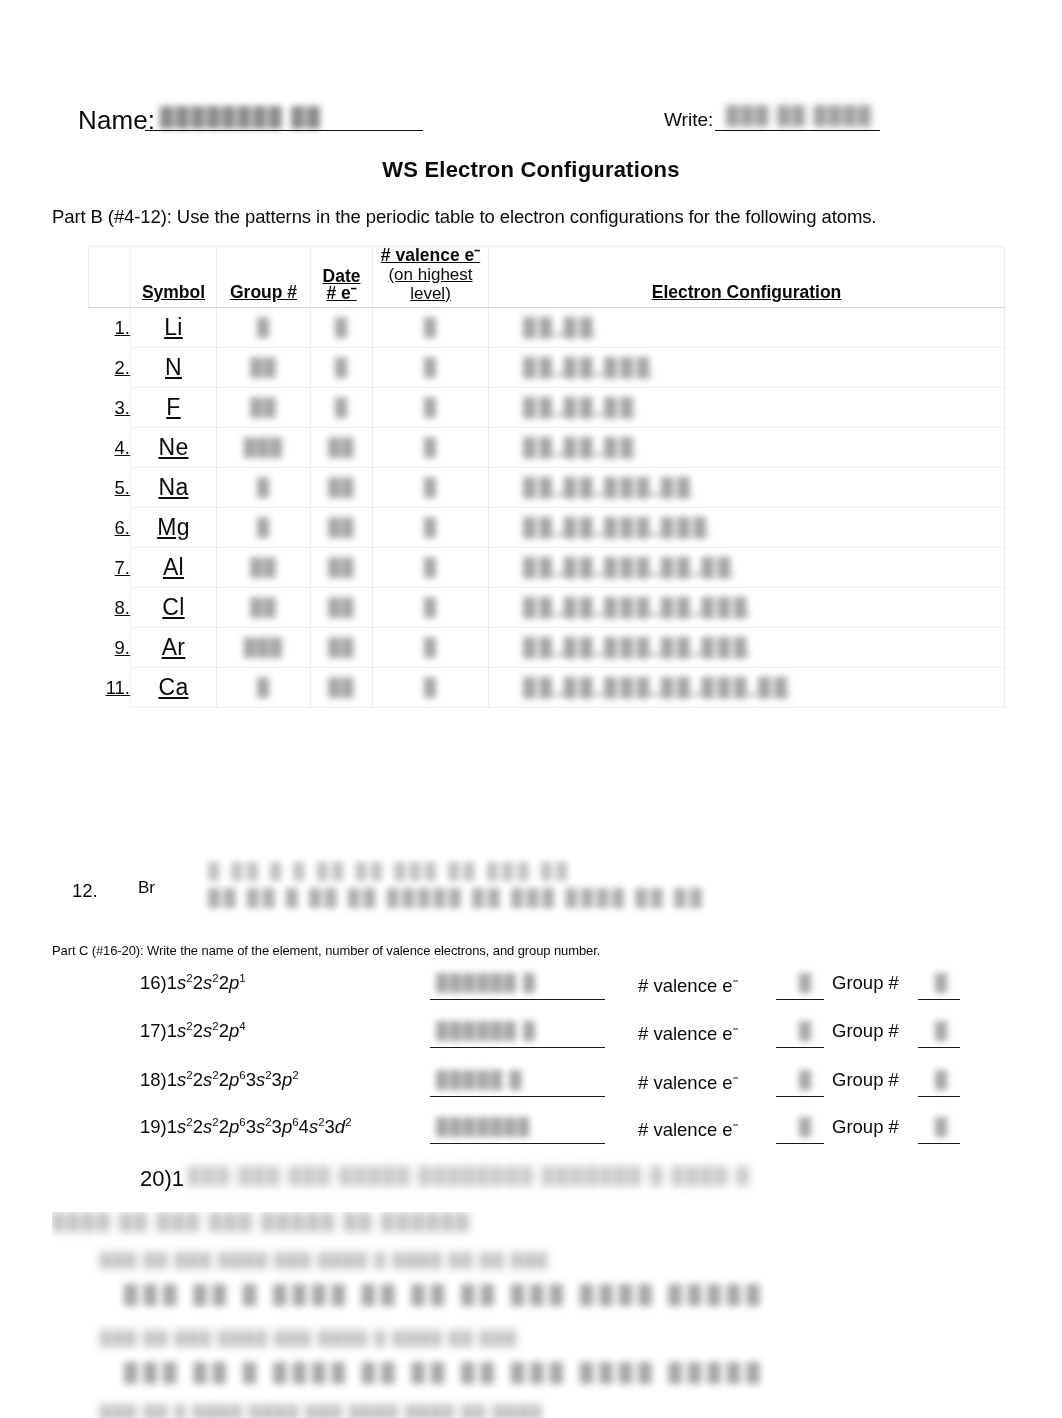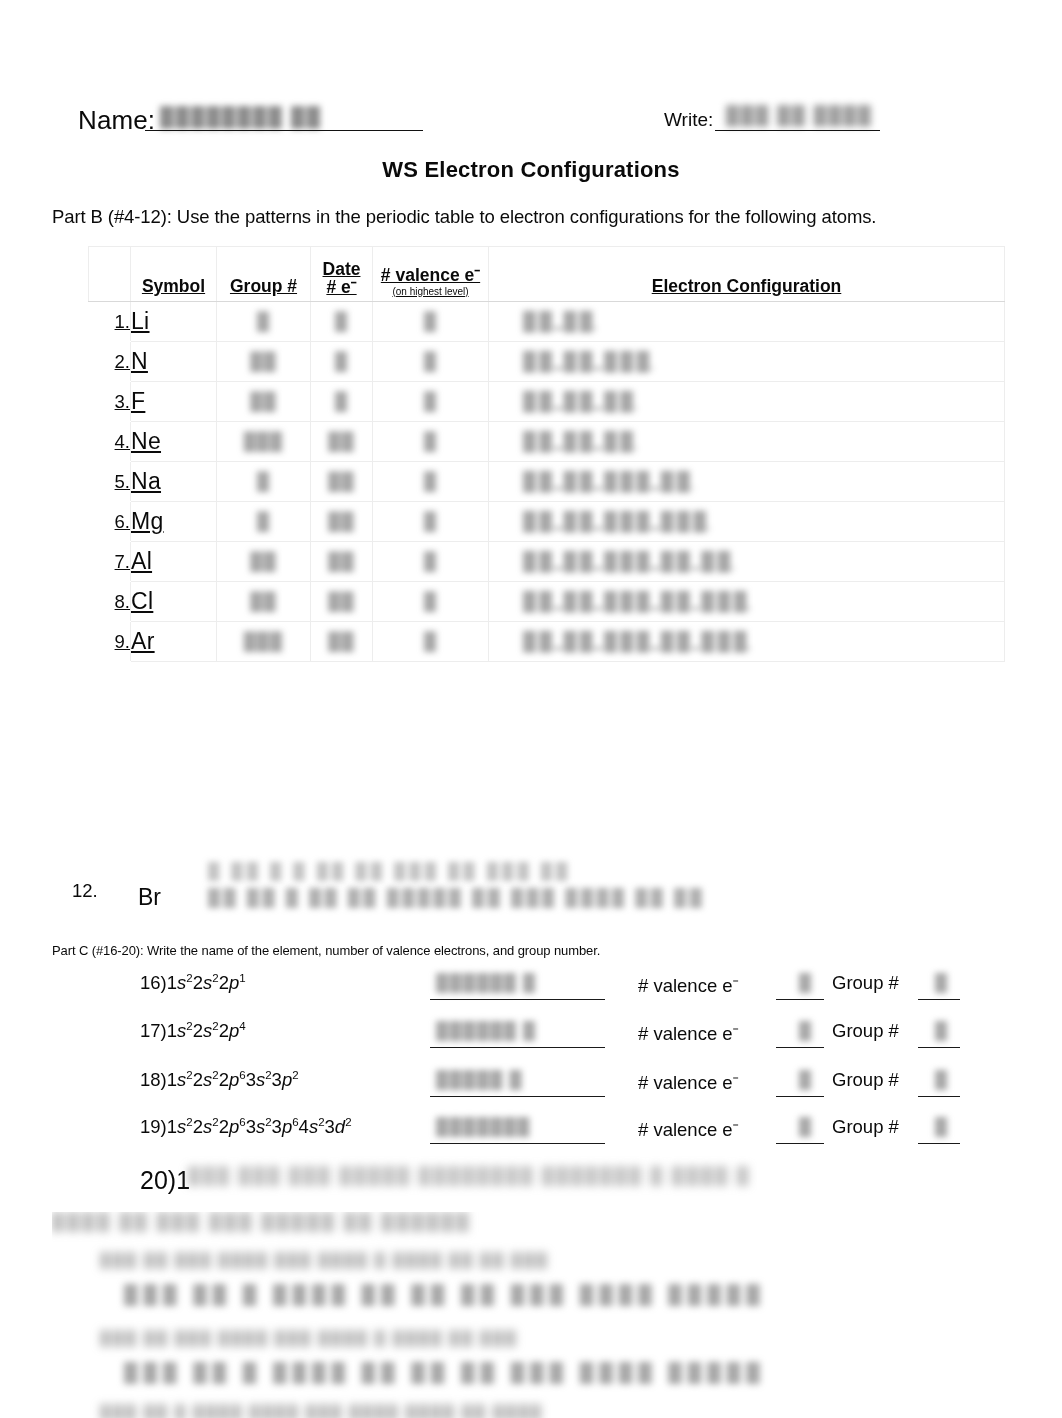--- a/index.html
+++ b/index.html
@@ -113,42 +113,42 @@
     text-align: center;
     vertical-align: bottom;
     padding-bottom: 4px;
   }
   .th-stack {
     display: block;
     line-height: 1.02;
   }
   .th-sub {
     display: block;
-    font-size: 10px;
+    font-size: 17px;
     font-weight: normal;
     line-height: 1.1;
     margin-top: 1px;
   }
   col.c-num   { width: 42px; }
   col.c-sym   { width: 86px; }
   col.c-grp   { width: 94px; }
   col.c-tot   { width: 62px; }
   col.c-val   { width: 116px; }
   col.c-cfg   { width: 516px; }
 
   .tbl tbody td { height: 39px; }
   .cell-num {
     text-align: right;
     padding-right: 8px;
     font-size: 18.5px;
     border-color: #ffffff !important;
     border-right-color: #ededed !important;
   }
   .cell-sym {
-    text-align: left;
+    text-align: center;
     font-size: 23px;
     letter-spacing: .3px;
   }
   .cell-ans { position: relative; }
 
   
   .hw {
     display: block;
     color: rgba(92,92,92,.55);
     filter: blur(3.2px);
@@ -171,22 +171,22 @@
     position: absolute;
     left: 88px; top: 866px;
     width: 916px;
     height: 54px;
   }
   .br-num {
     position: absolute; left: -16px; top: 14px;
     font-size: 18.5px;
   }
   .br-sym {
-    position: absolute; left: 50px; top: 18px;
-    font-size: 23px;
+    position: absolute; left: 50px; top: 12px;
+    font-size: 17px;
   }
   .br-ghost-top {
     position: absolute; left: 120px; top: -4px;
     width: 800px; height: 22px;
     color: rgba(105,105,105,.40);
     filter: blur(3.4px);
     font-family: "Liberation Serif", serif;
     font-size: 16px;
     letter-spacing: 4px;
     white-space: nowrap;
@@ -272,21 +272,21 @@
     text-align: center;
     color: rgba(95,95,95,.55);
     filter: blur(3.1px);
     font-family: "Liberation Serif", serif;
     font-size: 17px;
     overflow: hidden;
   }
 
   
   .pc20 { position: absolute; left: 140px; top: 1166px; height: 34px; }
-  .pc20-label { position: absolute; left: 0; top: 0; font-size: 25px; }
+  .pc20-label { position: absolute; left: 0; top: 0; font-size: 22px; }
   .pc20-ghost {
     position: absolute; left: 48px; top: 0;
     width: 820px; height: 28px;
     color: rgba(120,120,120,.42);
     filter: blur(4px);
     font-family: "Liberation Serif", serif;
     font-size: 17px;
     letter-spacing: 2.5px;
     white-space: nowrap;
     overflow: hidden;
@@ -495,20 +495,36 @@
           <span class="hw hw-c">███</span>
         </td>
         <td class="cell-ans">
           <span class="hw hw-c">██</span>
         </td>
         <td class="cell-ans">
           <span class="hw hw-c">█</span>
         </td>
         <td class="cell-ans">
           <span class="hw hw-cfg">██ ██ ███ ██ ███</span>
+        </td>
+      </tr>
+      <tr>
+        <td class="cell-num">11.</td>
+        <td class="cell-sym">Ca</td>
+        <td class="cell-ans">
+          <span class="hw hw-c">█</span>
+        </td>
+        <td class="cell-ans">
+          <span class="hw hw-c">██</span>
+        </td>
+        <td class="cell-ans">
+          <span class="hw hw-c">█</span>
+        </td>
+        <td class="cell-ans">
+          <span class="hw hw-cfg">██ ██ ███ ██ ███ ██</span>
         </td>
       </tr>
     </tbody>
 </table>
 
 <div class="br-block">
   <span class="br-num">12.</span>
   <span class="br-sym">Br</span>
   <span class="br-ghost-top">█  ██  █  █   ██ ██ ███ ██ ███ ██</span>
   <span class="br-ghost-mid">██  ██  █   ██ ██ █████ ██ ███ ████ ██ ██</span>

